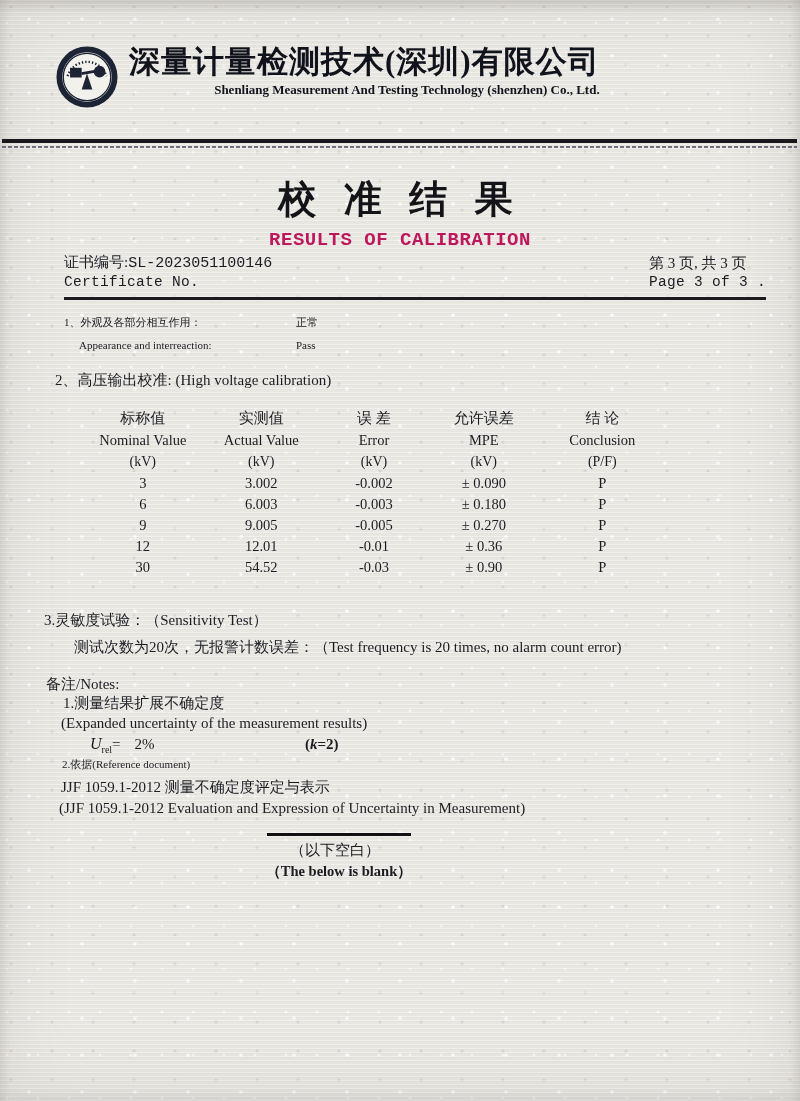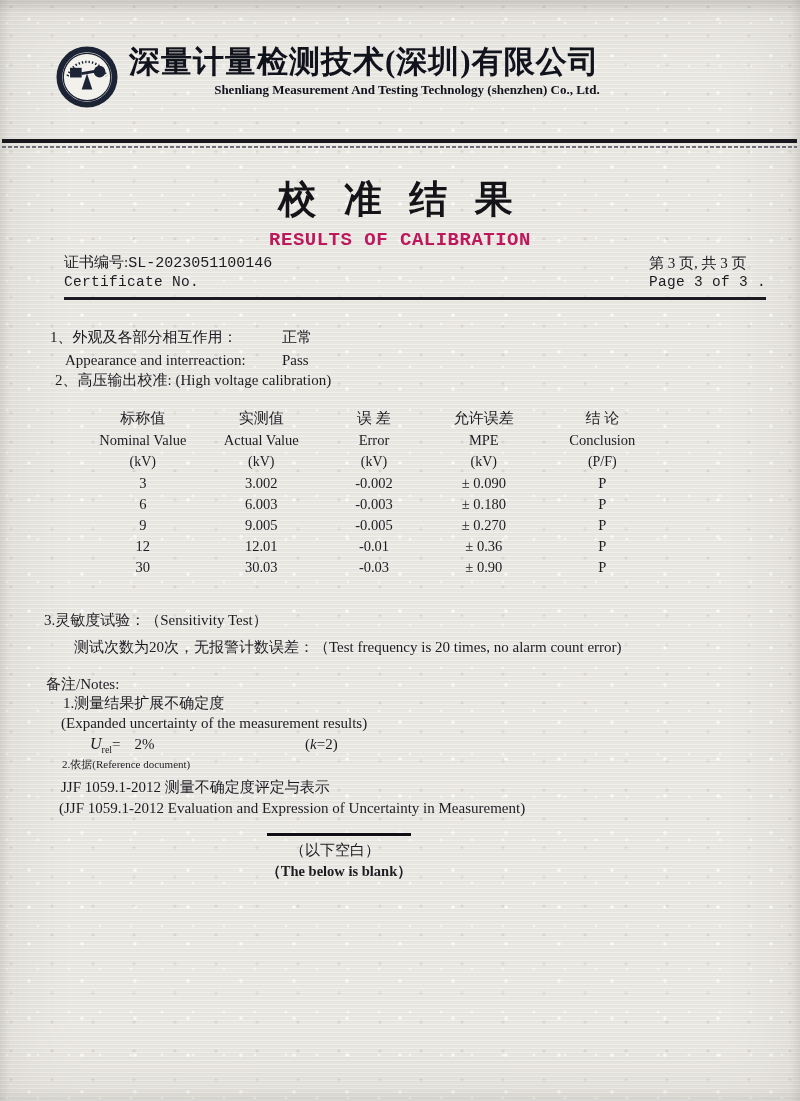--- a/index.html
+++ b/index.html
@@ -52,21 +52,21 @@
 
   
   .cert-row{position:absolute;top:253px;left:64px;width:702px;
     display:flex;justify-content:space-between;align-items:flex-end;
     border-bottom:3px solid #1b1b20;padding-bottom:5px;line-height:19px;}
   .cert-line-cn{font-size:15px;}
   .cert-line-en{font-size:14.5px;letter-spacing:.3px;}
   .cert-right{text-align:left;}
 
   
-  .section1{position:absolute;top:311px;left:50px;font-size:15px;line-height:23px;margin-top:15px;}
+  .section1{position:absolute;top:311px;left:64px;font-size:11px;line-height:23px;}
   .s1-row{display:flex;}
   .s1-label{width:232px;}
   .s1-label.en{padding-left:15px;width:217px;}
 
   
   .section2{position:absolute;top:371px;left:55px;font-size:15px;}
 
   
   table.cal{position:absolute;top:407px;left:85px;width:578px;border-collapse:collapse;table-layout:fixed;}
   table.cal col.c1{width:20%;} table.cal col.c2{width:21%;} table.cal col.c3{width:18%;}
@@ -82,21 +82,21 @@
   .s3-detail{position:absolute;top:638px;left:74px;font-size:15px;}
 
   
   .notes-label{position:absolute;top:675px;left:46px;font-size:15px;}
   .n-item1-cn{position:absolute;top:694px;left:63px;font-size:15px;}
   .n-item1-en{position:absolute;top:715px;left:61px;font-size:15px;}
   .u-line{position:absolute;top:735px;left:90px;width:420px;font-size:15px;}
   .u-sym{font-style:italic;font-size:16px;}
   .u-sub{font-size:10px;}
   .u-val{margin-left:14px;}
-  .k-part{position:absolute;left:215px;top:1px;}
+  .k-part{position:absolute;left:215px;top:1px;font-weight:bold;}
   .k-sym{font-style:italic;}
   .n-item2-cn{position:absolute;top:757px;left:62px;font-size:11px;}
   .n-ref-cn{position:absolute;top:778px;left:61px;font-size:15px;}
   .n-ref-en{position:absolute;top:800px;left:59px;font-size:15px;}
 
   
   .blank-rule{position:absolute;top:833px;left:267px;width:144px;height:3px;background:#101014;}
   .blank-cn{position:absolute;top:841px;left:235px;width:200px;text-align:center;font-size:15px;}
   .blank-en{position:absolute;top:862px;left:239px;width:200px;text-align:center;font-size:14.5px;font-weight:bold;}
 </style>
@@ -211,21 +211,21 @@
         </tr>
         <tr>
           <td>12</td>
           <td>12.01</td>
           <td>-0.01</td>
           <td>± 0.36</td>
           <td>P</td>
         </tr>
         <tr>
           <td>30</td>
-          <td>30.03</td>
+          <td>54.52</td>
           <td>-0.03</td>
           <td>± 0.90</td>
           <td>P</td>
         </tr>
       </tbody>
     </table>
 
     <div class="s3-heading">3.灵敏度试验：（Sensitivity Test）</div>
     <div class="s3-detail">测试次数为20次，无报警计数误差：（Test frequency is 20 times, no alarm count error)</div>
 

